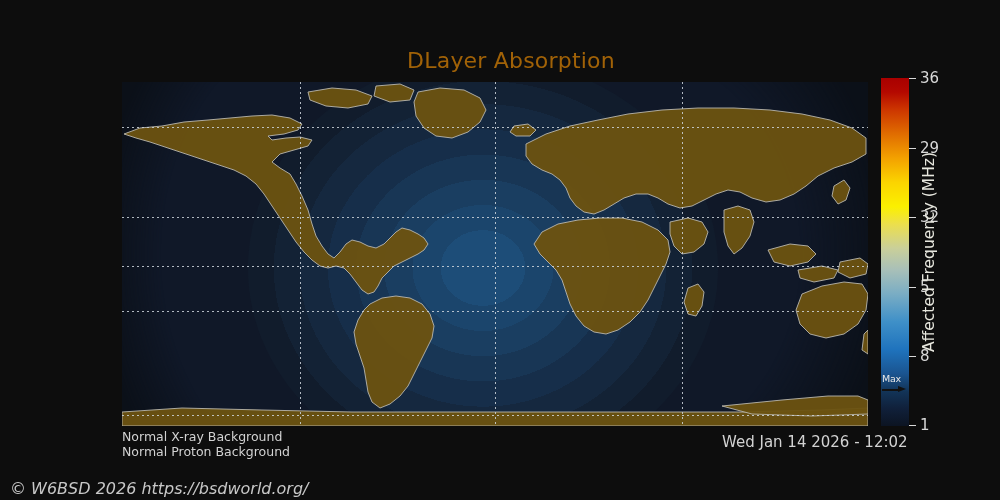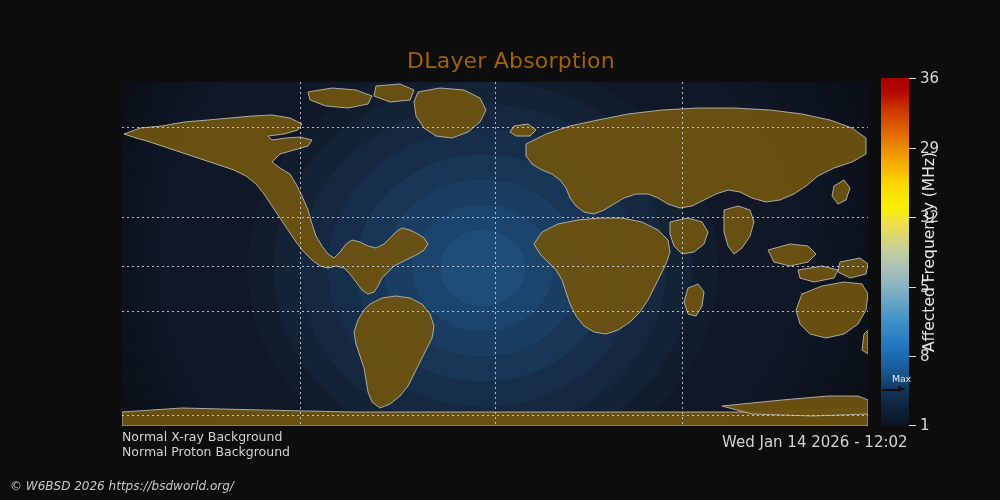--- a/index.html
+++ b/index.html
@@ -74,32 +74,32 @@
   #cbar-axis-title{
     position:absolute;left:916px;top:78px;height:348px;width:26px;
     display:flex;align-items:center;justify-content:center;
     color:#e7e7de;font-size:15.5px;
   }
   #cbar-axis-title span{
     transform:rotate(-90deg);white-space:nowrap;display:block;
   }
   #max-marker{position:absolute;left:0;top:296px;width:28px;height:26px;}
   #max-marker .mx-label{color:#e8e8e8;font-size:9.5px;line-height:10px;
-    padding-left:11px;letter-spacing:-.2px;}
+    padding-left:1px;letter-spacing:-.2px;}
   #max-marker .mx-arrow{position:relative;margin-top:2px;margin-left:1px;
     width:24px;height:7px;}
   #max-marker .mx-arrow .shaft{position:absolute;left:0;top:3px;width:18px;height:1.6px;background:#111;}
   #max-marker .mx-arrow .head{position:absolute;left:16px;top:0;width:0;height:0;
     border-top:3.5px solid transparent;border-bottom:3.5px solid transparent;
     border-left:8px solid #111;}
 
   
   #status-left{position:absolute;left:122px;top:429px;color:#d2d2d2;font-size:12.5px;line-height:15px;}
   #status-right{position:absolute;left:722px;top:433px;color:#d2d2d2;font-size:15px;}
-  #credit{position:absolute;left:10px;top:479px;color:#c8c8c8;font-size:12px;font-style:italic;}
+  #credit{position:absolute;left:10px;top:479px;color:#c8c8c8;font-size:16px;font-style:italic;}
 </style>
 </head>
 <body>
 
 <div id="root">
 
   <div id="title">DLayer Absorption</div>
 
   <div id="map-panel">
 

